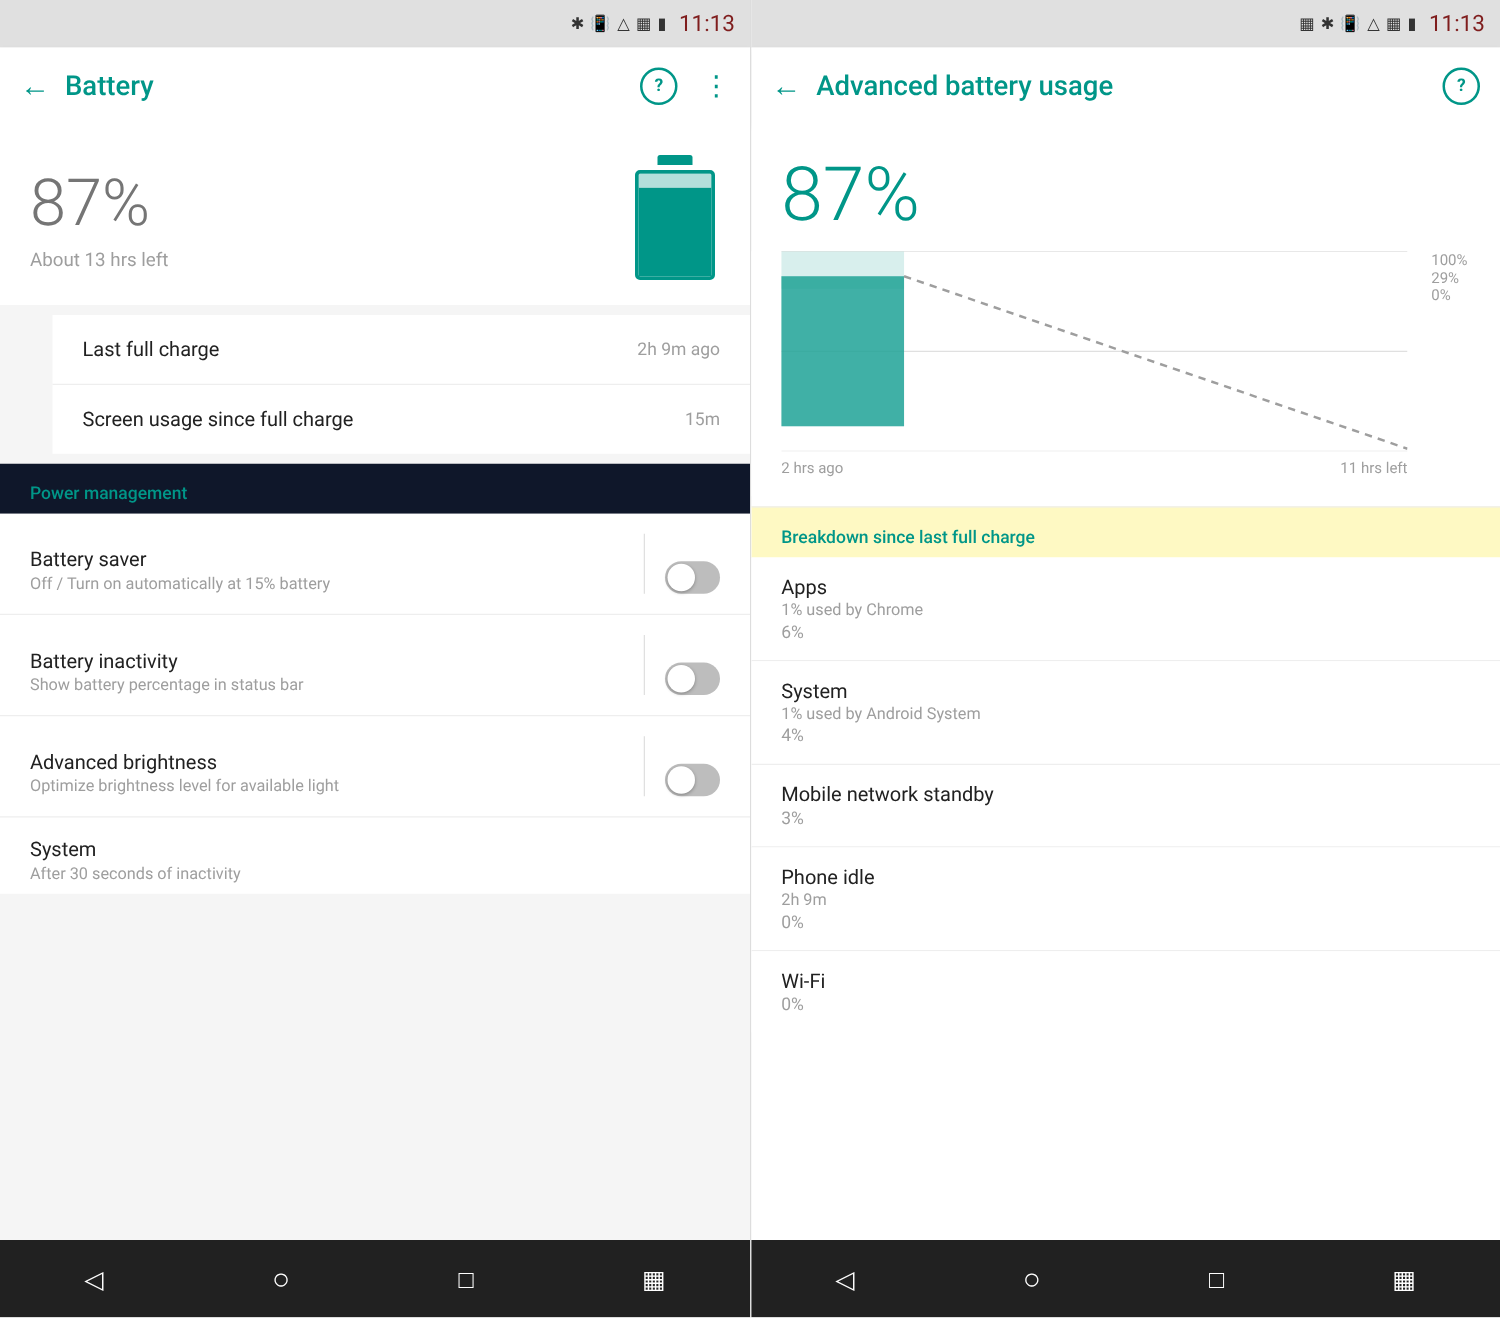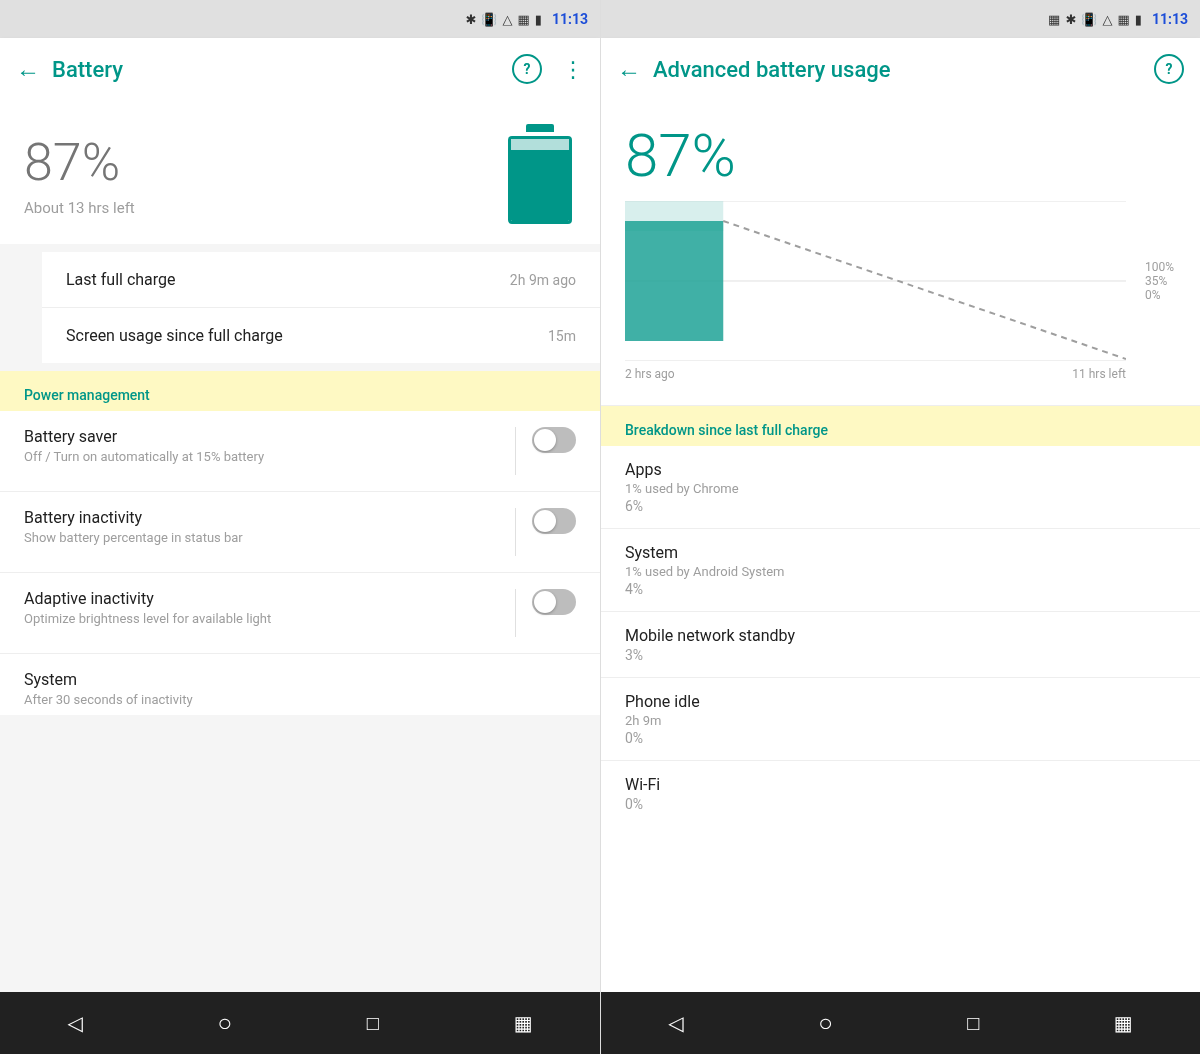--- a/index.html
+++ b/index.html
@@ -30,23 +30,23 @@
       height: 38px;
       background: #e0e0e0;
       display: flex;
       align-items: center;
       justify-content: flex-end;
       padding: 0 12px;
       gap: 6px;
       flex-shrink: 0;
     }
     .status-bar .time {
-      font-size: 14px;
-      font-weight: 700;
-      color: #1d4ed8;
+      font-size: 18px;
+      font-weight: 400;
+      color: #7f1d1d;
       margin-left: 4px;
     }
     .status-icons {
       display: flex;
       align-items: center;
       gap: 5px;
     }
     .status-icon {
       font-size: 13px;
       color: #333;
@@ -163,31 +163,31 @@
       font-size: 14px;
       color: #9e9e9e;
     }
 
     
     .section-header {
       padding: 16px 24px 8px 24px;
       font-size: 14px;
       font-weight: 500;
       color: #009688;
-      background: #fef9c3;
+      background: #0f172a;
     }
 
     
     .toggle-section {
       background: #fff;
       margin-bottom: 0;
     }
     .toggle-row {
       display: flex;
-      align-items: flex-start;
+      align-items: flex-end;
       padding: 16px 24px;
       border-bottom: 1px solid #eeeeee;
       position: relative;
     }
     .toggle-row:last-child { border-bottom: none; }
     .toggle-text {
       flex: 1;
     }
     .toggle-title {
       font-size: 16px;
@@ -275,21 +275,21 @@
       height: 160px;
       margin-right: 50px;
     }
     .chart-labels-right {
       position: absolute;
       right: -48px;
       top: 0;
       height: 100%;
       display: flex;
       flex-direction: column;
-      justify-content: center;
+      justify-content: flex-start;
       font-size: 12px;
       color: #9e9e9e;
     }
     .chart-labels-bottom {
       display: flex;
       justify-content: space-between;
       margin-right: 50px;
       padding-top: 6px;
       font-size: 12px;
       color: #9e9e9e;
@@ -403,21 +403,21 @@
           <div class="toggle-subtitle">Show battery percentage in status bar</div>
         </div>
         <div class="divider-vertical"></div>
         <div class="toggle-switch">
           <div class="knob"></div>
         </div>
       </div>
 
       <div class="toggle-row">
         <div class="toggle-text">
-          <div class="toggle-title">Adaptive inactivity</div>
+          <div class="toggle-title">Advanced brightness</div>
           <div class="toggle-subtitle">Optimize brightness level for available light</div>
         </div>
         <div class="divider-vertical"></div>
         <div class="toggle-switch">
           <div class="knob"></div>
         </div>
       </div>
     </div>
 
     <div class="sleep-row" style="background:#fff;margin-top:0;border-top:1px solid #eee;">
@@ -472,21 +472,21 @@
 
           <polygon points="0,0 100,0 100,140 0,140" fill="#b2dfdb" opacity="0.5"></polygon>
 
           <polygon points="0,20 100,20 100,140 0,140" fill="#009688" opacity="0.7"></polygon>
 
           <line x1="100" y1="20" x2="510" y2="158" stroke="#9e9e9e" stroke-width="2" stroke-dasharray="6,5"></line>
         </svg>
         
         <div class="chart-labels-right">
           <span>100%</span>
-          <span>35%</span>
+          <span>29%</span>
           <span>0%</span>
         </div>
       </div>
 
       <div class="chart-labels-bottom">
         <span>2 hrs ago</span>
         <span>11 hrs left</span>
       </div>
     </div>
 

